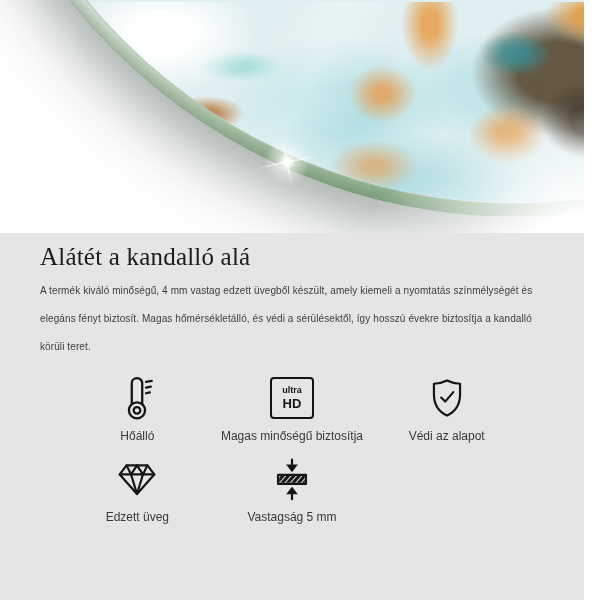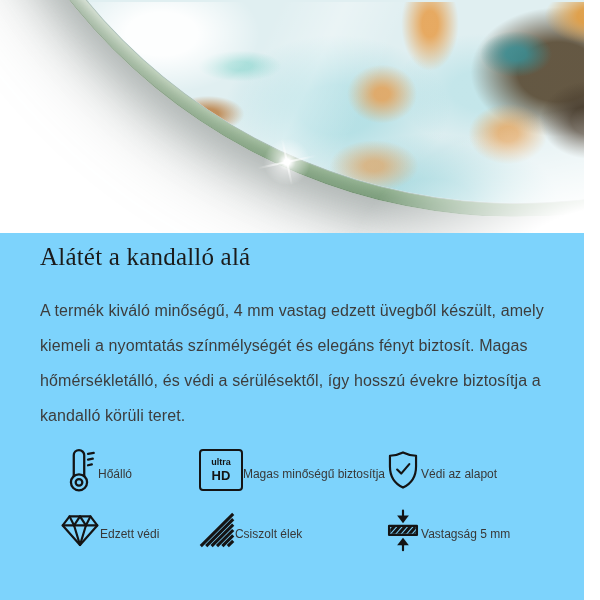--- a/index.html
+++ b/index.html
@@ -1,19 +1,19 @@
 <!DOCTYPE html>
 <html lang="hu"><head>
 <meta charset="utf-8">
 <style>
   * { margin:0; padding:0; box-sizing:border-box; }
   html,body { width:600px; height:600px; }
   body { font-family:"Liberation Sans", sans-serif; background:#fff; }
 
-  .page { position:relative; width:584px; height:600px; background:#7dd3fc; overflow:hidden; }
+  .page { position:relative; width:584px; height:600px; background:#e5e5e5; overflow:hidden; }
 
   
   .hero { position:relative; width:600px; height:233px; background:#fff; overflow:hidden; }
 
   
   .glass-disc {
     position:absolute; left:-54px; top:-925px;
     width:1142px; height:1142px; border-radius:50%;
     background: linear-gradient(to bottom, #f0f5ee 80%, #d9e7d4 88%, #b7d0b2 94%, #9cbe9b 100%);
     border:1px solid rgba(70,100,72,0.5);
@@ -78,33 +78,33 @@
   .content { padding:0 40px; }
   h1 {
     margin-top:7px;
     font-family:"Liberation Serif", serif;
     font-weight:400;
     font-size:25px; line-height:33px;
     color:#1b1b1b; letter-spacing:0.2px;
   }
   h1 .t-line { display:block; }
   .desc {
-    margin-top:20px;
-    font-size:16px; line-height:35px;
+    margin-top:4px;
+    font-size:10px; line-height:28px;
     color:#3d3d3d; letter-spacing:0.1px;
     max-width:527px;
   }
 
   
   .features {
     margin-top:13px;
     display:grid; grid-template-columns:repeat(3,1fr);
     row-gap:12px; padding:0 20px;
   }
-  .feature { display:flex; align-items:center; }
+  .feature { display:flex; flex-direction:column; align-items:center; }
   .icon-box { height:48px; display:flex; align-items:center; justify-content:center; }
   .icon-box svg { display:block; }
   .f-label { margin-top:7px; font-size:12px; color:#383838; text-align:center; white-space:nowrap; }
 
   .hd-box {
     width:44px; height:42px; border:2.5px solid #141414; border-radius:4px;
     display:flex; flex-direction:column; align-items:center; justify-content:center;
     color:#141414;
   }
   .hd-box .ultra { font-size:9px; font-weight:bold; line-height:10px; }
@@ -181,36 +181,23 @@
             <polygon class="stroke" points="10.5,5 33.5,5 41,15 22,36.5 3,15"></polygon>
             <line class="stroke" x1="3" y1="15" x2="41" y2="15"></line>
             <line class="stroke" x1="10.5" y1="5" x2="15.5" y2="15"></line>
             <line class="stroke" x1="22" y1="5" x2="15.5" y2="15"></line>
             <line class="stroke" x1="22" y1="5" x2="28.5" y2="15"></line>
             <line class="stroke" x1="33.5" y1="5" x2="28.5" y2="15"></line>
             <line class="stroke" x1="15.5" y1="15" x2="22" y2="36.5"></line>
             <line class="stroke" x1="28.5" y1="15" x2="22" y2="36.5"></line>
           </svg>
         </div>
-        <div class="f-label">Edzett védi</div>
-      </div>
-
-      <div class="feature">
-        <div class="icon-box">
-          <svg width="36" height="36" viewBox="0 0 40 40">
-            <line class="stripe" x1="2" y1="38" x2="38" y2="2"></line>
-            <line class="stripe" x1="8" y1="38" x2="38" y2="8"></line>
-            <line class="stripe" x1="14" y1="38" x2="38" y2="14"></line>
-            <line class="stripe" x1="20" y1="38" x2="38" y2="20"></line>
-            <line class="stripe" x1="26" y1="38" x2="38" y2="26"></line>
-            <line class="stripe" x1="32" y1="38" x2="38" y2="32"></line>
-          </svg>
-        </div>
-        <div class="f-label">Csiszolt élek</div>
-      </div>
+        <div class="f-label">Edzett üveg</div>
+      </div>
+
 
       <div class="feature">
         <div class="icon-box">
           <svg width="36" height="44" viewBox="0 0 40 46">
             <defs>
               <clipPath id="barclip">
                   <rect x="5.8" y="19.8" width="28.4" height="7.4"></rect>
                 </clipPath>
             </defs>
             <line class="stroke" x1="20" y1="1.5" x2="20" y2="7"></line>

